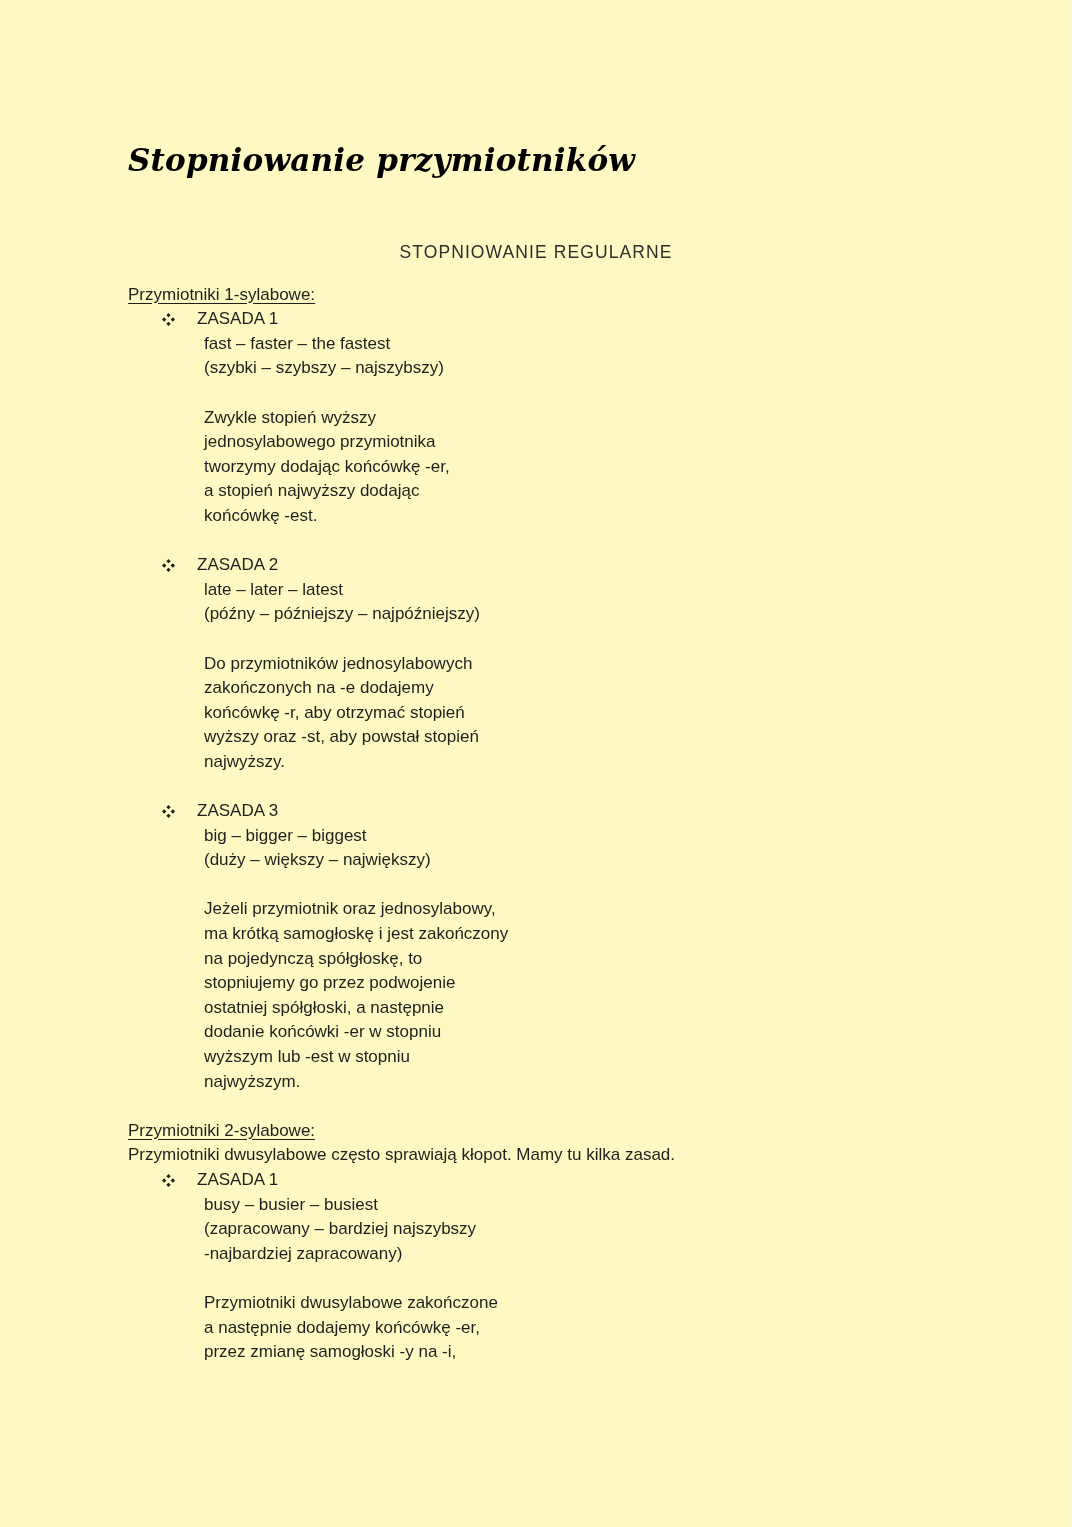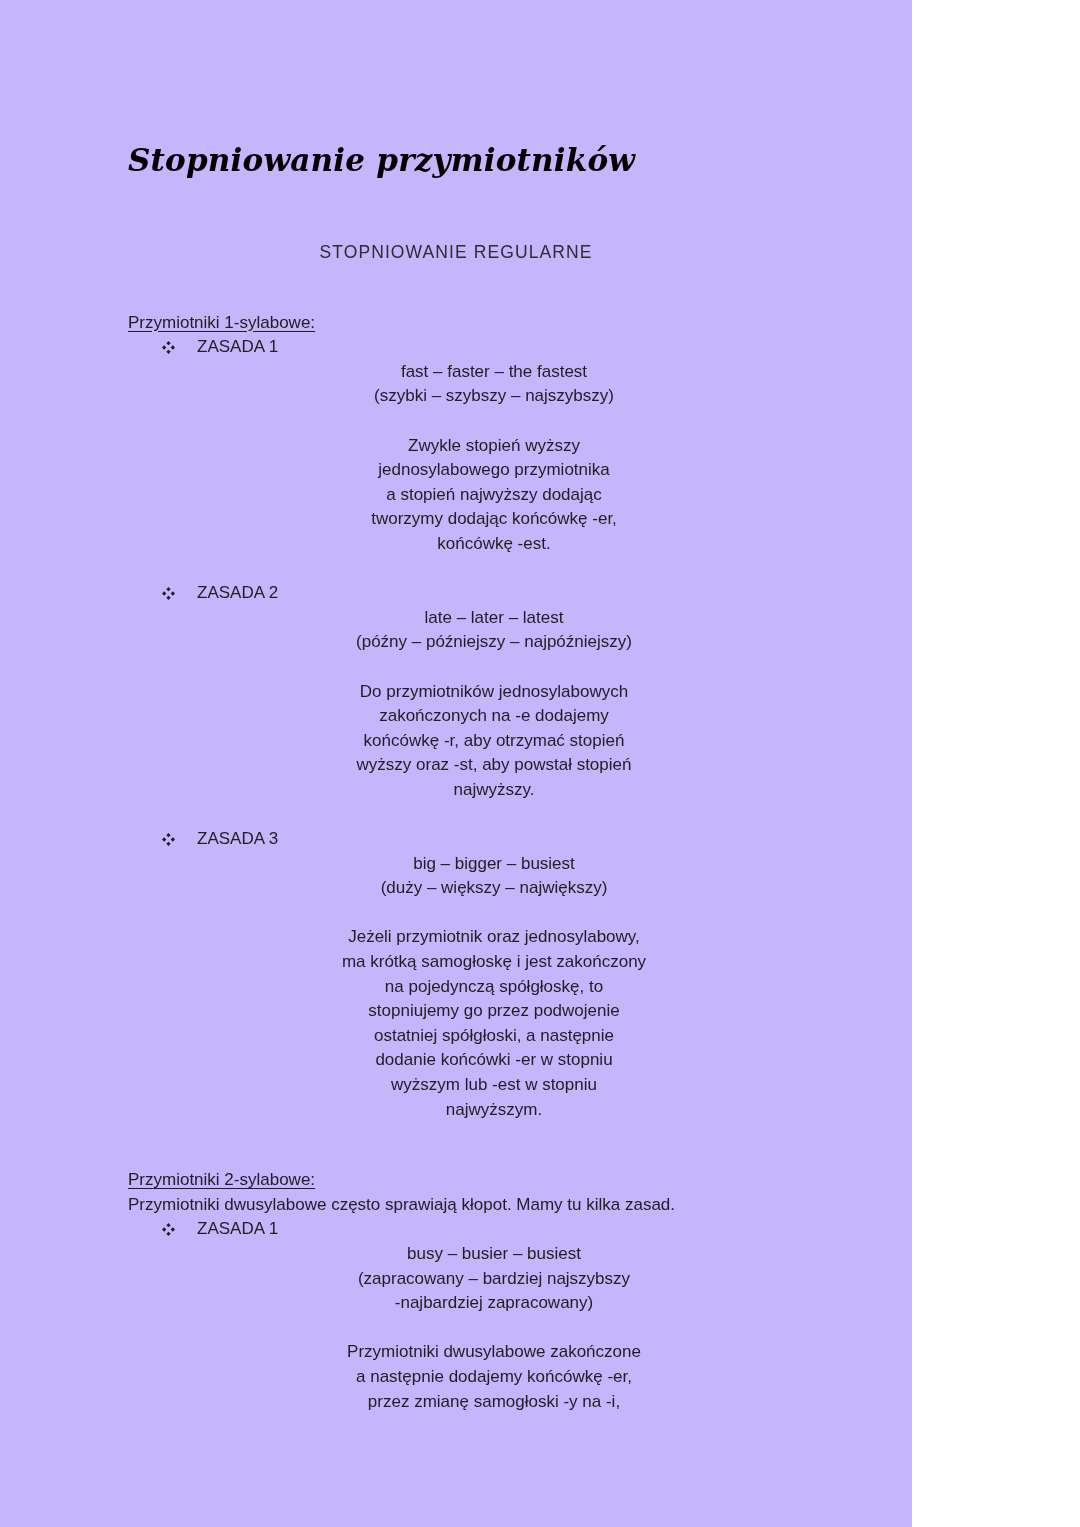--- a/index.html
+++ b/index.html
@@ -11,24 +11,24 @@
     width: 1080px;
     height: 1527px;
     overflow: hidden;
     font-family: "Liberation Sans", sans-serif;
     font-size: 17px;
     line-height: 24.6px;
     color: #1f1f1f;
   }
   .page {
     box-sizing: border-box;
-    width: 912px;
+    width: 1072px;
     height: 1527px;
     padding: 0 128px;
-    background: #c4b5fd;
+    background: #fef9c3;
   }
   .doc-title {
     margin: 0;
     padding-top: 140px;
     font-family: "DejaVu Serif", serif;
     font-style: italic;
     font-weight: 700;
     font-size: 31px;
     line-height: 40px;
     color: #000000;
@@ -36,21 +36,21 @@
   }
   .doc-subtitle {
     margin-top: 60px;
     text-align: center;
     font-size: 17.5px;
     font-weight: 400;
     letter-spacing: 1.1px;
     color: #2e2e2e;
   }
   .section-heading {
-    margin-top: 46px;
+    margin-top: 18px;
     text-decoration: underline;
     text-underline-offset: 3px;
   }
   .section-2 { margin-top: 24.6px; }
   .intro-line { }
   .rule { }
   .rule + .rule { margin-top: 24.6px; }
   .rule-head {
     position: relative;
     padding-left: 69px;
@@ -60,21 +60,20 @@
     left: 34px;
     top: 6px;
     width: 13px;
     height: 13px;
     display: inline-block;
   }
   .bullet svg { display: block; }
   .rule-body .line,
   .rule-expl .line {
     padding-left: 76px;
-    text-align: center;
   }
   .rule-expl { margin-top: 24.6px; }
 </style>
 </head>
 <body>
 
 <div class="page">
 
   <h1 class="doc-title">Stopniowanie przymiotników</h1>
 
@@ -95,22 +94,22 @@
         </span>
         <span>ZASADA 1</span>
       </div>
       <div class="rule-body">
         <div class="line">fast – faster – the fastest</div>
         <div class="line">(szybki – szybszy – najszybszy)</div>
       </div>
       <div class="rule-expl">
         <div class="line">Zwykle stopień wyższy</div>
         <div class="line">jednosylabowego przymiotnika</div>
+        <div class="line">tworzymy dodając końcówkę -er,</div>
         <div class="line">a stopień najwyższy dodając</div>
-        <div class="line">tworzymy dodając końcówkę -er,</div>
         <div class="line">końcówkę -est.</div>
       </div>
     </div>
 
     <div class="rule">
       <div class="rule-head">
         <span class="bullet">
           <svg width="13" height="13" viewBox="0 0 12 12" fill="#1f1f1f" xmlns="http://www.w3.org/2000/svg">
             <path d="M6 0 L8 2 L6 4 L4 2 Z"></path>
             <path d="M6 8 L8 10 L6 12 L4 10 Z"></path>
@@ -139,21 +138,21 @@
           <svg width="13" height="13" viewBox="0 0 12 12" fill="#1f1f1f" xmlns="http://www.w3.org/2000/svg">
             <path d="M6 0 L8 2 L6 4 L4 2 Z"></path>
             <path d="M6 8 L8 10 L6 12 L4 10 Z"></path>
             <path d="M0 6 L2 4 L4 6 L2 8 Z"></path>
             <path d="M8 6 L10 4 L12 6 L10 8 Z"></path>
           </svg>
         </span>
         <span>ZASADA 3</span>
       </div>
       <div class="rule-body">
-        <div class="line">big – bigger – busiest</div>
+        <div class="line">big – bigger – biggest</div>
         <div class="line">(duży – większy – największy)</div>
       </div>
       <div class="rule-expl">
         <div class="line">Jeżeli przymiotnik oraz jednosylabowy,</div>
         <div class="line">ma krótką samogłoskę i jest zakończony</div>
         <div class="line">na pojedynczą spółgłoskę, to</div>
         <div class="line">stopniujemy go przez podwojenie</div>
         <div class="line">ostatniej spółgłoski, a następnie</div>
         <div class="line">dodanie końcówki -er w stopniu</div>
         <div class="line">wyższym lub -est w stopniu</div>

